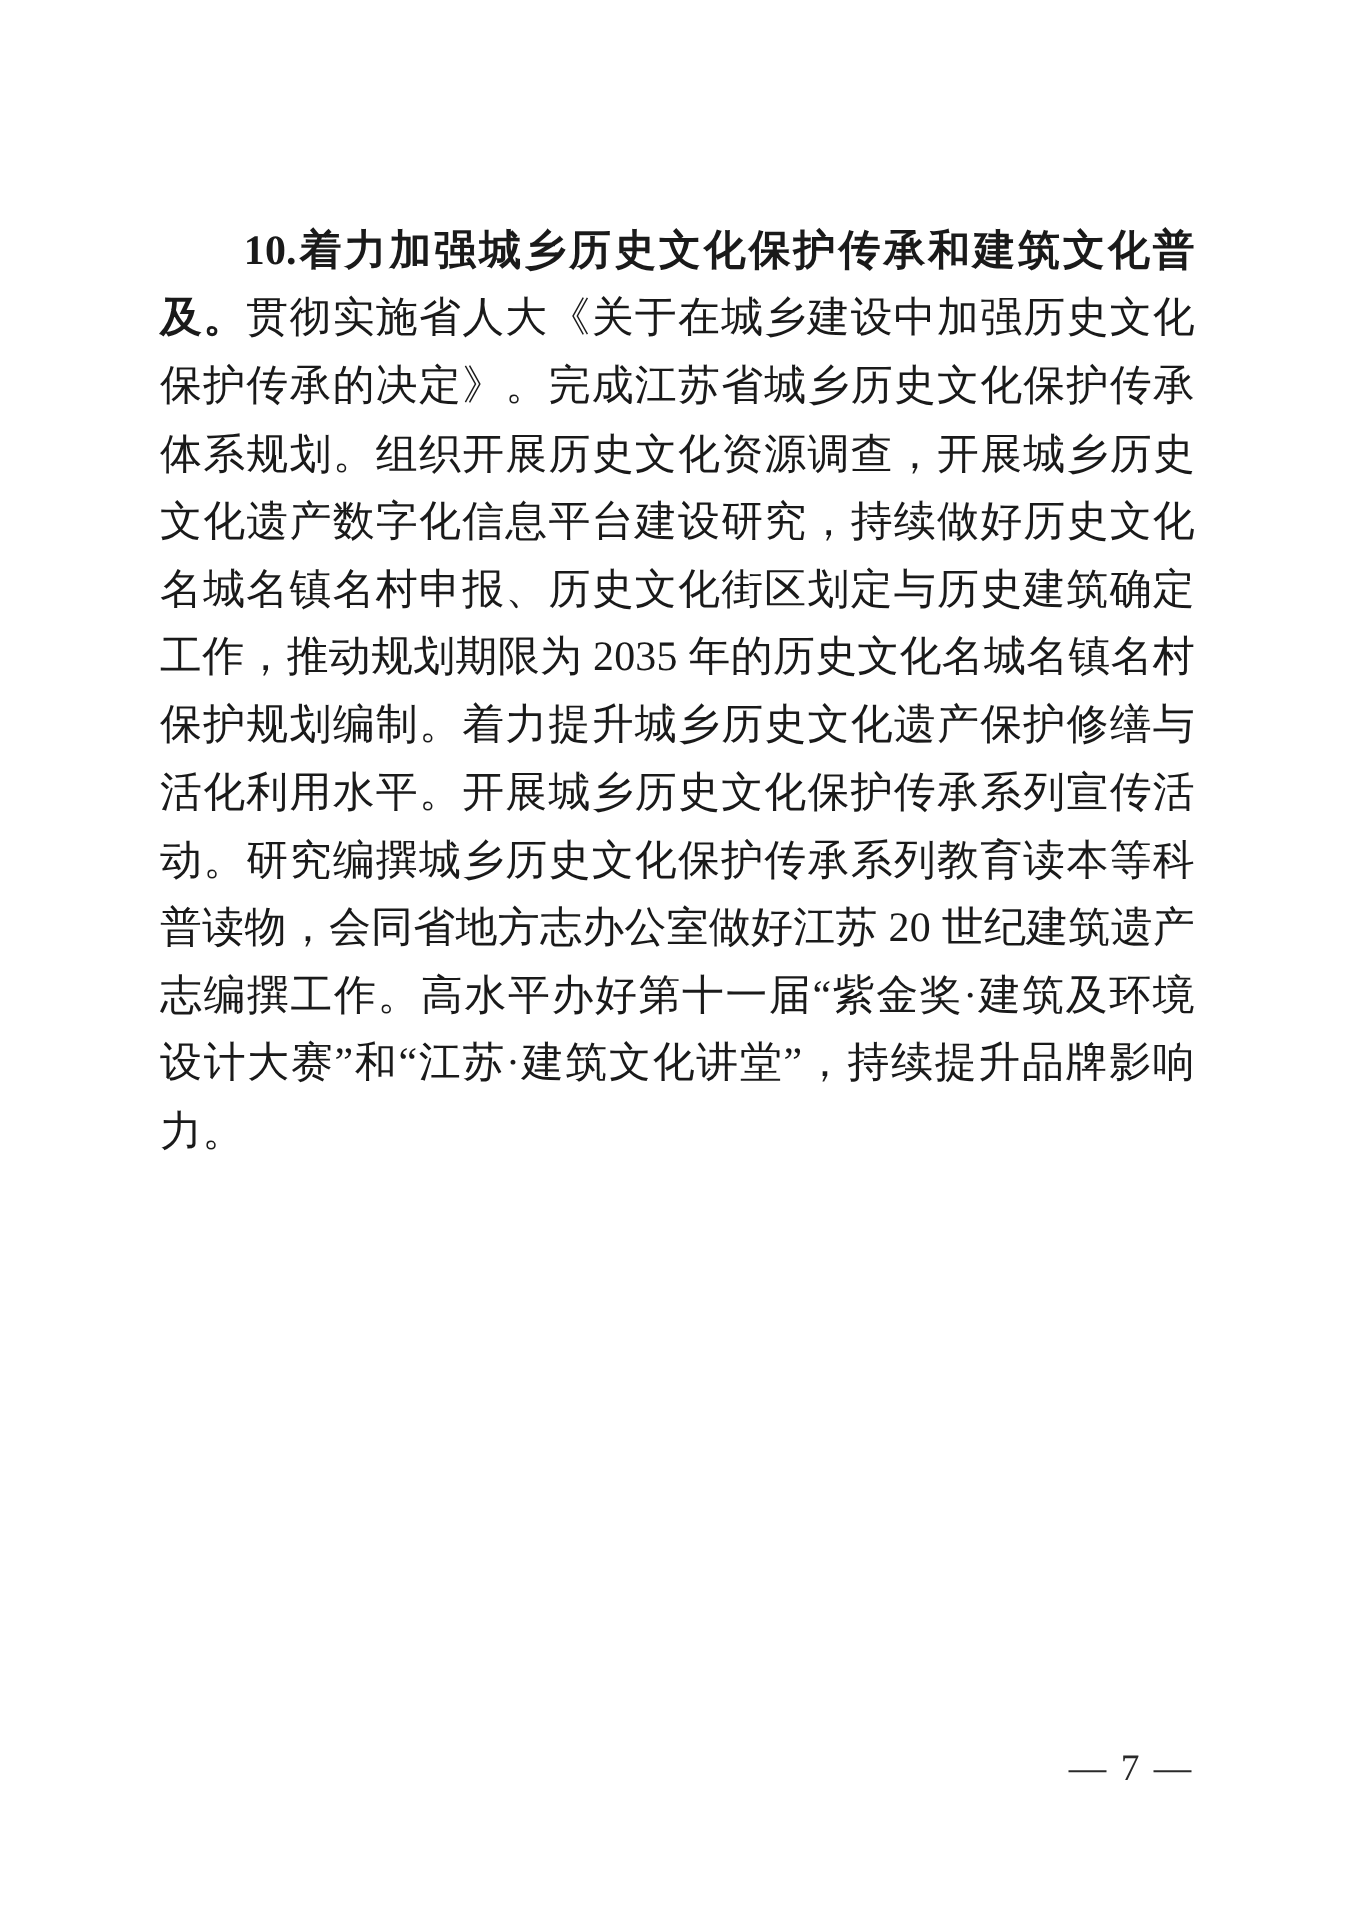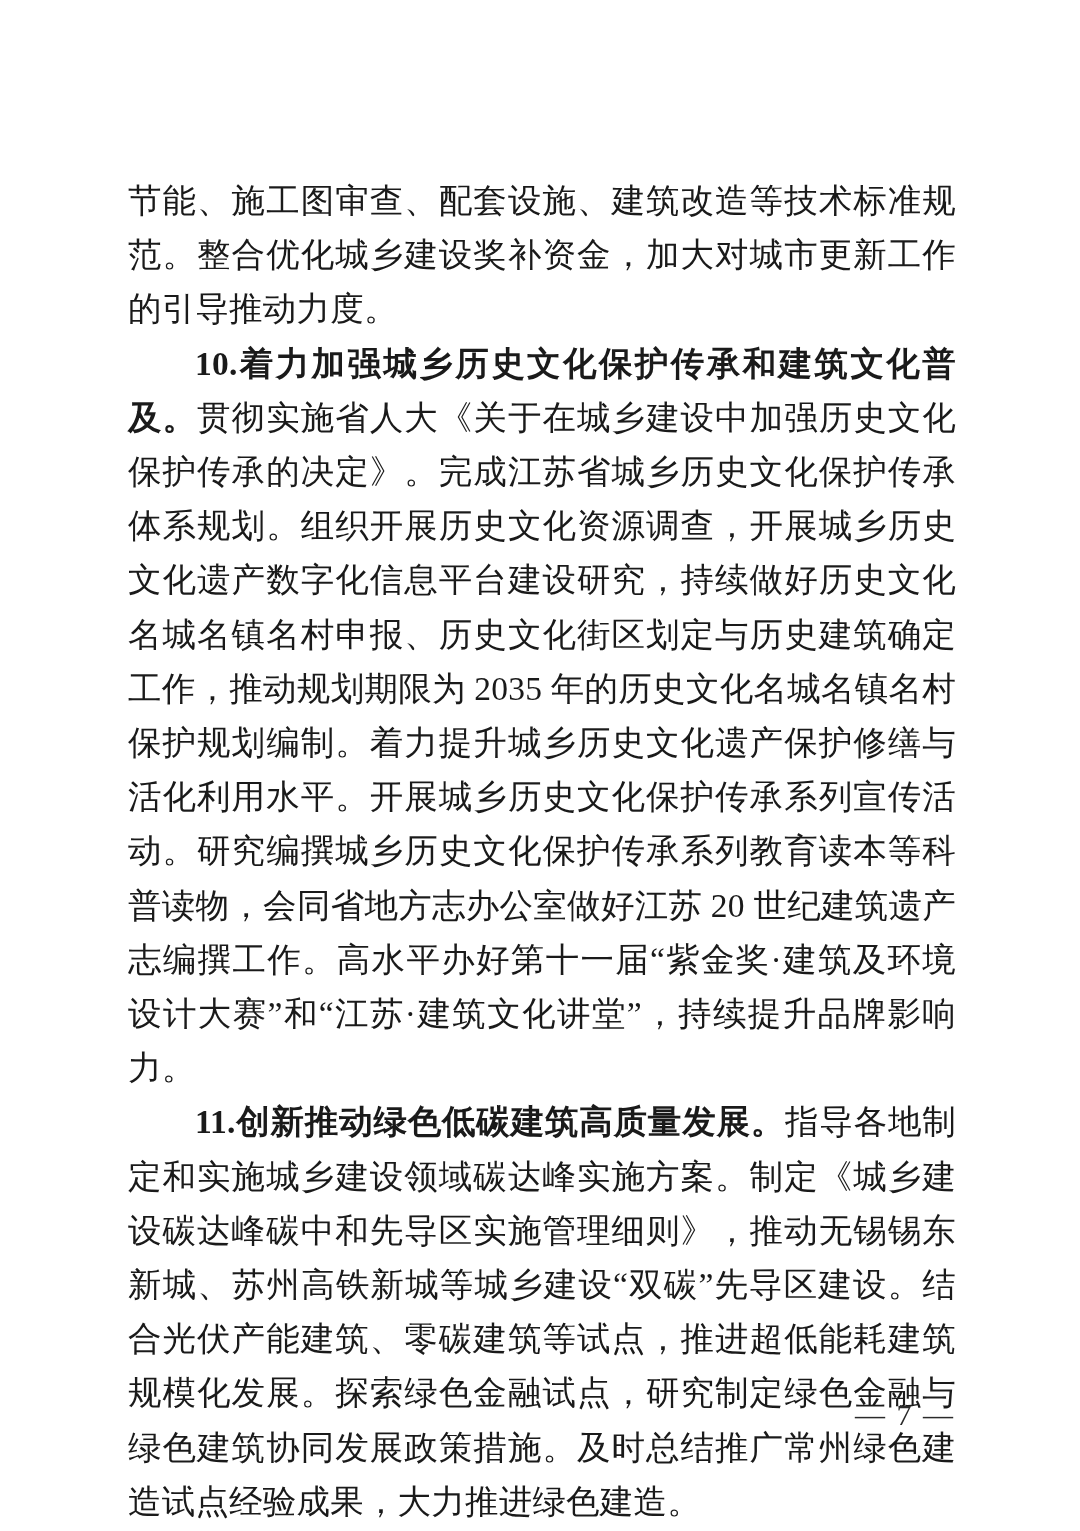--- a/index.html
+++ b/index.html
@@ -56,25 +56,23 @@
     letter-spacing: 2px;
   }
 </style>
 </head>
 <body>
 
 <div class="page">
 
   <div class="content">
 
-    <p class="para"><span>节能、施工图审查、配套设施、建筑改造等技术标准规范。整合优化城乡建设奖补资金，加大对城市更新工作的引导推动力度。</span></p>
 
     <p class="para indent"><span class="lead">10.着力加强城乡历史文化保护传承和建筑文化普及。</span><span>贯彻实施省人大《关于在城乡建设中加强历史文化保护传承的决定》。完成江苏省城乡历史文化保护传承体系规划。组织开展历史文化资源调查，开展城乡历史文化遗产数字化信息平台建设研究，持续做好历史文化名城名镇名村申报、历史文化街区划定与历史建筑确定工作，推动规划期限为 2035 年的历史文化名城名镇名村保护规划编制。着力提升城乡历史文化遗产保护修缮与活化利用水平。开展城乡历史文化保护传承系列宣传活动。研究编撰城乡历史文化保护传承系列教育读本等科普读物，会同省地方志办公室做好江苏 20 世纪建筑遗产志编撰工作。高水平办好第十一届“紫金奖·建筑及环境设计大赛”和“江苏·建筑文化讲堂”，持续提升品牌影响力。</span></p>
 
-    <p class="para indent"><span class="lead">11.创新推动绿色低碳建筑高质量发展。</span><span>指导各地制定和实施城乡建设领域碳达峰实施方案。制定《城乡建设碳达峰碳中和先导区实施管理细则》，推动无锡锡东新城、苏州高铁新城等城乡建设“双碳”先导区建设。结合光伏产能建筑、零碳建筑等试点，推进超低能耗建筑规模化发展。探索绿色金融试点，研究制定绿色金融与绿色建筑协同发展政策措施。及时总结推广常州绿色建造试点经验成果，大力推进绿色建造。</span></p>
 
     <p class="para indent"></p>
 
   </div>
 
   <div class="footer">— 7 —</div>
 
 </div>
 
 </body></html>

